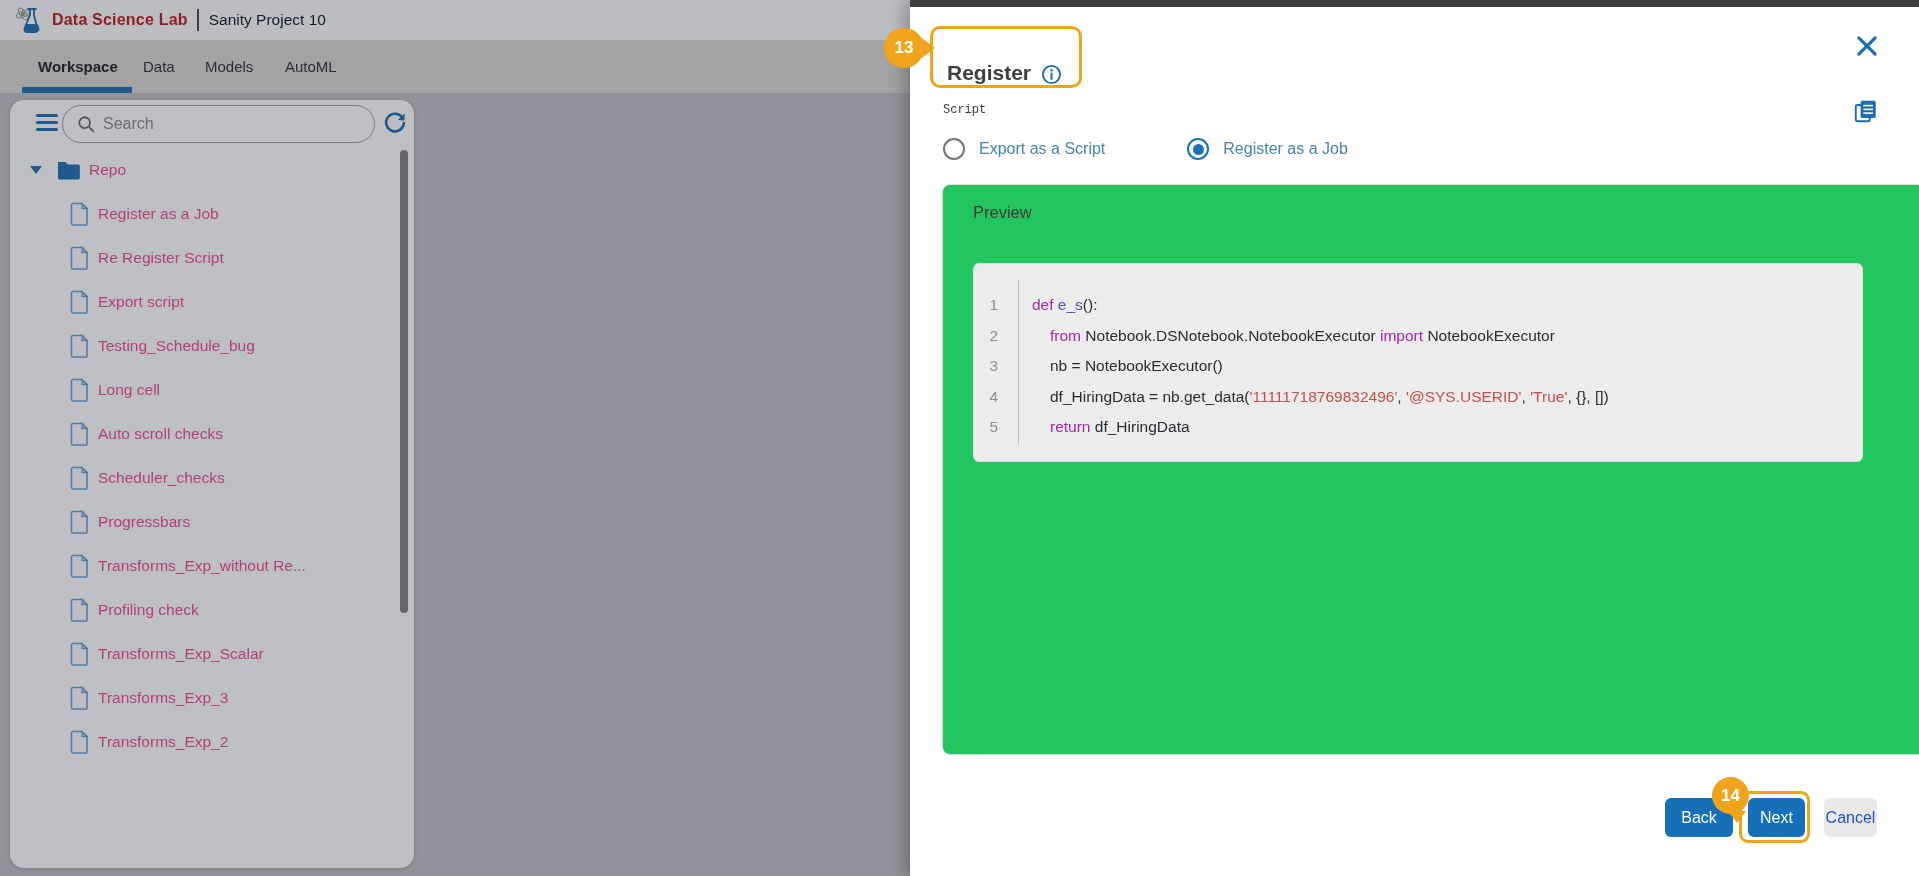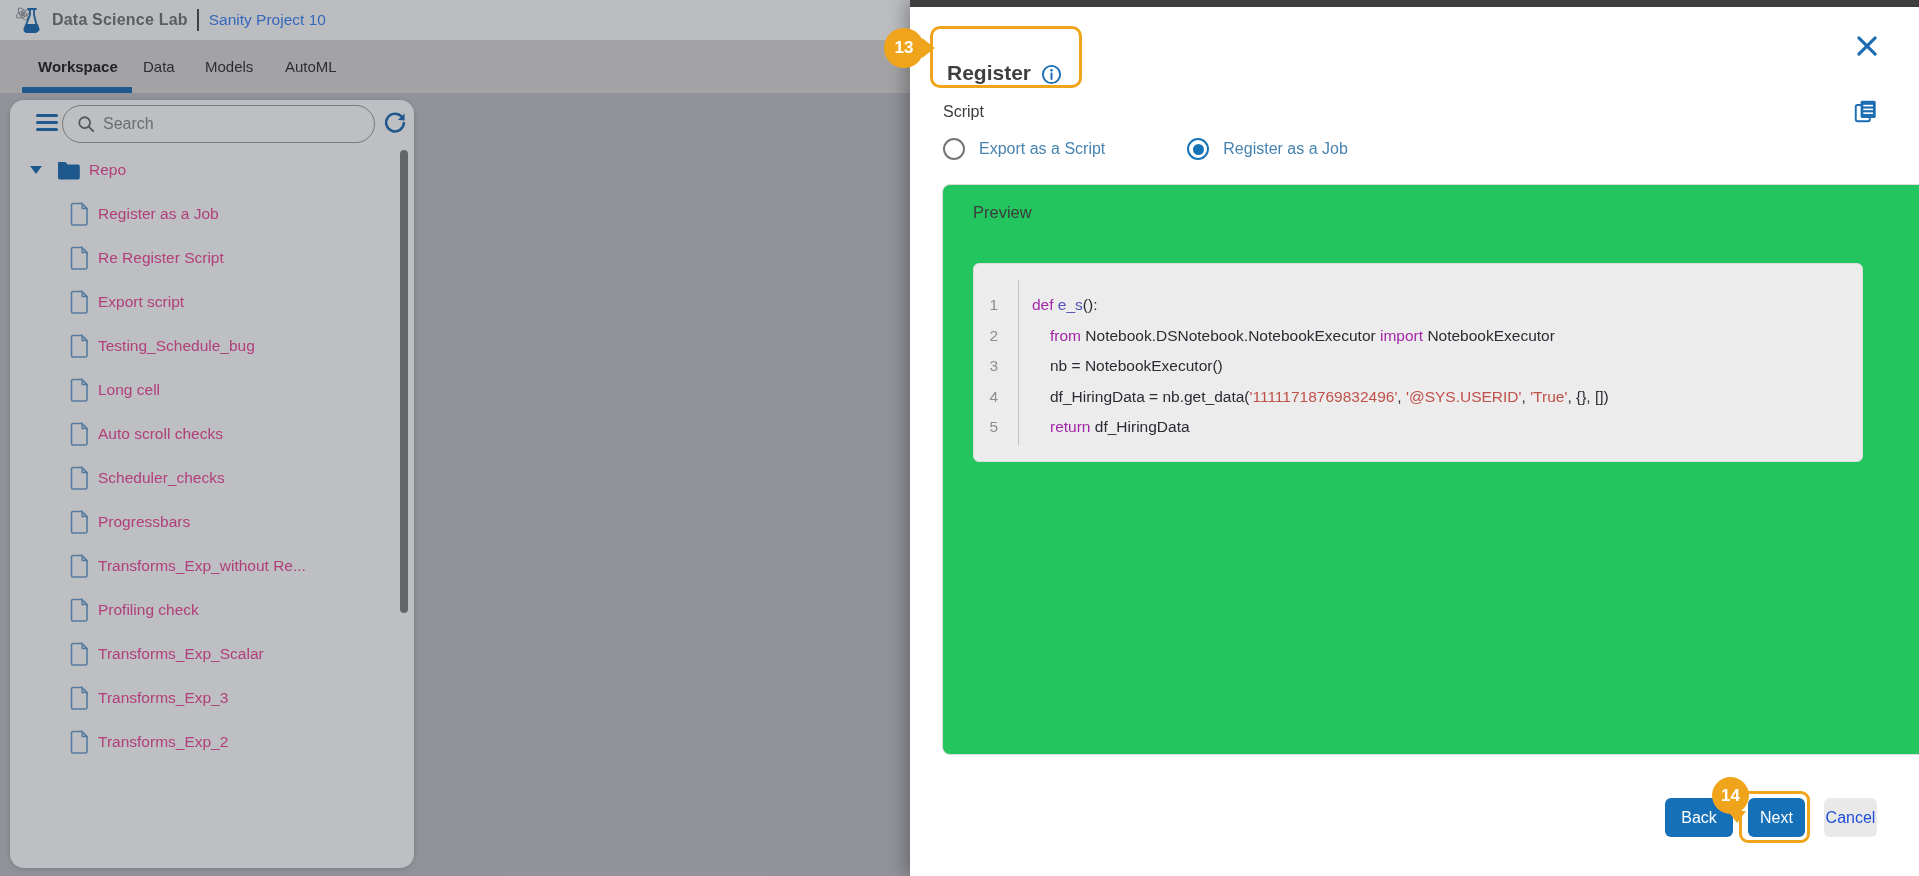--- a/index.html
+++ b/index.html
@@ -3,23 +3,23 @@
 <meta charset="utf-8">
 <style>
   * { margin:0; padding:0; box-sizing:border-box; }
   html,body { width:1919px; height:876px; overflow:hidden; font-family:"Liberation Sans", sans-serif; background:#bfbfc5; }
   .stage { position:relative; width:1919px; height:876px; }
 
   
   .left-region { position:absolute; left:0; top:0; width:910px; height:876px; }
   .top-header { position:absolute; left:0; top:0; width:910px; height:40px; background:#fdfdfd; display:flex; align-items:center; }
   .logo { margin-left:14px; width:32px; height:32px; flex:none; }
-  .app-title { margin-left:6px; font-size:16px; font-weight:bold; color:#737373; letter-spacing:.2px; }
+  .app-title { margin-left:6px; font-size:16px; font-weight:bold; color:#b91c1c; letter-spacing:.2px; }
   .hdr-divider { width:2px; height:22px; background:#4a4a4a; margin:0 10px 0 9px; }
-  .project-name { font-size:15.5px; color:#3b82f6;text-align:right; }
+  .project-name { font-size:15.5px; color:#0f172a;text-align:right; }
 
   .tab-bar { position:absolute; left:0; top:40px; width:910px; height:53px; background:#d8d7d7; }
   .tab { position:absolute; top:0; height:53px; display:flex; align-items:center; font-size:15px; color:#2f2f2f; cursor:pointer; }
   .tab.active { font-weight:bold; color:#202020; }
   .tab-underline { position:absolute; left:22px; top:47px; width:110px; height:6px; background:var(--accent,#1a6cb3); border-radius:1px; }
 
   .content-bg { position:absolute; left:0; top:93px; width:910px; height:783px; background:#c0c0c6; }
 
   .sidebar-card { position:absolute; left:10px; top:100px; width:404px; height:768px; background:#ffffff; border-radius:14px; box-shadow:0 1px 5px rgba(0,0,0,.18);padding-left:43px; }
   .hamburger { position:absolute; left:26px; top:14px; width:22px; height:17px; cursor:pointer; }
@@ -43,21 +43,21 @@
 
   
   .drawer { position:absolute; left:910px; top:0; width:1009px; height:876px; background:#ffffff; z-index:55; box-shadow:-5px 0 16px rgba(0,0,0,.28); }
   .dark-top-strip { position:absolute; left:0; top:0; width:1009px; height:7px; background:#3e3e3e; }
 
   .title-highlight-box { position:absolute; left:20px; top:26px; width:152px; height:62px; border:3px solid var(--orange,#efa41b); border-radius:10px; display:flex; align-items:flex-end; padding-left:14px; background:#fff; }
   .drawer-title { font-size:21px; font-weight:600; color:#3f3f3f; }
   .info-ic { margin-left:10px; display:flex; cursor:pointer; }
   .close-btn { position:absolute; left:943px; top:32px; width:28px; height:28px; cursor:pointer; }
 
-  .section-label { position:absolute; left:33px; top:103px; font-size:16px; color:#3c3c3c; }
+  .section-label { position:absolute; left:33px; top:103px; font-size:12px; color:#3c3c3c;font-family:Liberation Mono, monospace; }
   .copy-btn { position:absolute; left:942px; top:97px; width:28px; height:28px; cursor:pointer; }
 
   .radio-row { position:absolute; left:33px; top:138px; display:flex; align-items:center; }
   .radio { display:flex; align-items:center; cursor:pointer; }
   .radio-circle { width:22px; height:22px; border-radius:50%; border:2px solid #757575; background:#fff; flex:none; display:flex; align-items:center; justify-content:center; }
   .radio.selected .radio-circle { border-color:var(--radio-blue,#1673b8); }
   .radio.selected .radio-dot { width:11px; height:11px; border-radius:50%; background:var(--radio-blue,#1673b8); }
   .radio-label { margin-left:14px; font-size:16px; color:#4783b0; }
   .radio + .radio { margin-left:82px; }
 

